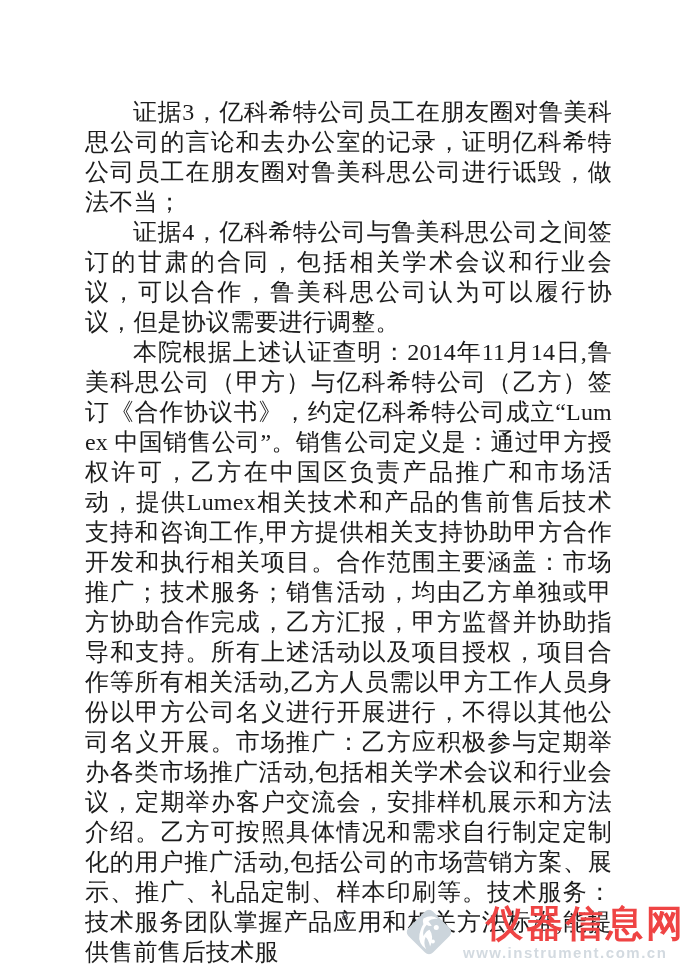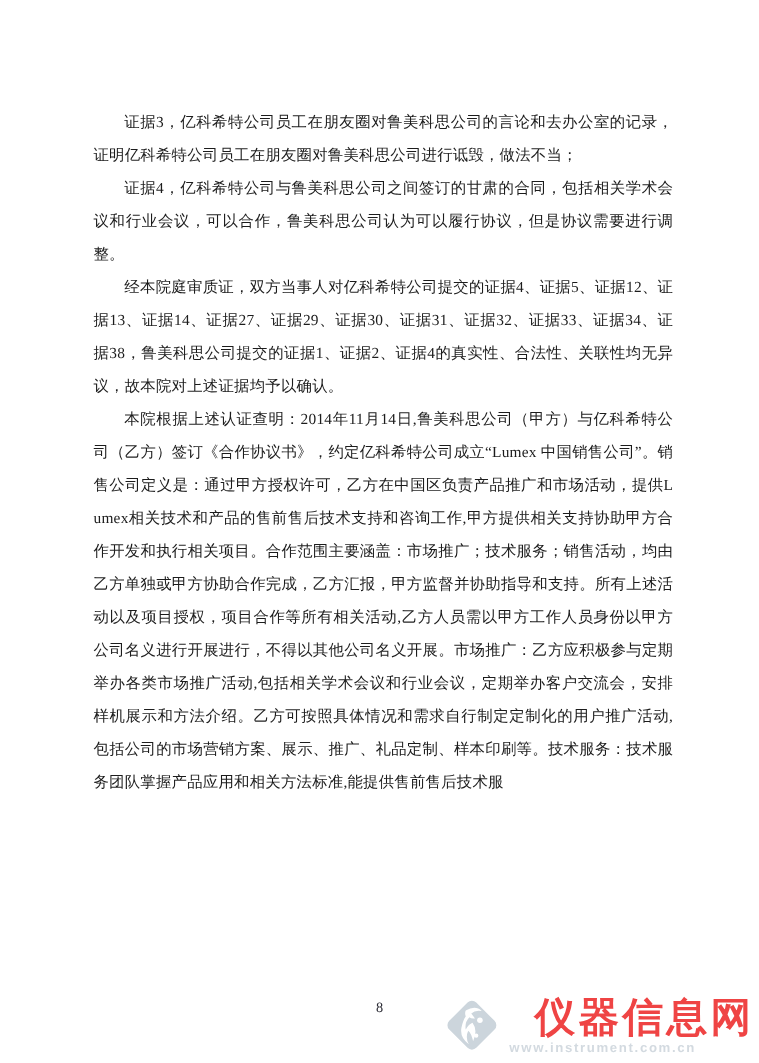--- a/index.html
+++ b/index.html
@@ -17,21 +17,21 @@
   }
   .content {
     position: absolute;
     top: 97px;
     left: 85px;
     width: 527px;
     color: #1c1c1c;
   }
   .para {
     margin: 0;
-    font-size: 14px;
+    font-size: 24px;
     line-height: 30px;
     text-align: justify;
     text-indent: 2em;
     letter-spacing: 0.2px;
     word-break: break-all;
   }
   .page-number {
     position: absolute;
     bottom: 42px;
     left: 0;
@@ -62,36 +62,35 @@
   .wm-name {
     font-family: "Liberation Sans", "DejaVu Sans", sans-serif;
     font-size: 37px;
     font-weight: bold;
     letter-spacing: 3px;
     color: #ef4444;
     margin-left: 23px;
   }
   .wm-url {
     font-family: "Liberation Sans", "DejaVu Sans", sans-serif;
-    font-size: 12px;
+    font-size: 15px;
     font-weight: bold;
     letter-spacing: 1.5px;
     margin-top: 3px;
     color: #d3dae0;
   }
 </style>
 </head>
 <body>
 
 <div class="page">
 
   <div class="content">
     <p class="para">证据3，亿科希特公司员工在朋友圈对鲁美科思公司的言论和去办公室的记录，证明亿科希特公司员工在朋友圈对鲁美科思公司进行诋毁，做法不当；</p>
     <p class="para">证据4，亿科希特公司与鲁美科思公司之间签订的甘肃的合同，包括相关学术会议和行业会议，可以合作，鲁美科思公司认为可以履行协议，但是协议需要进行调整。</p>
-    <p class="para">经本院庭审质证，双方当事人对亿科希特公司提交的证据4、证据5、证据12、证据13、证据14、证据27、证据29、证据30、证据31、证据32、证据33、证据34、证据38，鲁美科思公司提交的证据1、证据2、证据4的真实性、合法性、关联性均无异议，故本院对上述证据均予以确认。</p>
     <p class="para">本院根据上述认证查明：2014年11月14日,鲁美科思公司（甲方）与亿科希特公司（乙方）签订《合作协议书》，约定亿科希特公司成立“Lumex 中国销售公司”。销售公司定义是：通过甲方授权许可，乙方在中国区负责产品推广和市场活动，提供Lumex相关技术和产品的售前售后技术支持和咨询工作,甲方提供相关支持协助甲方合作开发和执行相关项目。合作范围主要涵盖：市场推广；技术服务；销售活动，均由乙方单独或甲方协助合作完成，乙方汇报，甲方监督并协助指导和支持。所有上述活动以及项目授权，项目合作等所有相关活动,乙方人员需以甲方工作人员身份以甲方公司名义进行开展进行，不得以其他公司名义开展。市场推广：乙方应积极参与定期举办各类市场推广活动,包括相关学术会议和行业会议，定期举办客户交流会，安排样机展示和方法介绍。乙方可按照具体情况和需求自行制定定制化的用户推广活动,包括公司的市场营销方案、展示、推广、礼品定制、样本印刷等。技术服务：技术服务团队掌握产品应用和相关方法标准,能提供售前售后技术服</p>
   </div>
 
   <div class="page-number">8</div>
 
   <div class="watermark">
     <svg class="wm-logo" width="56" height="60" viewBox="0 0 100 100" aria-hidden="true">
       <rect x="19" y="19" width="62" height="62" rx="10" fill="#ccd5dc" transform="rotate(45 50 50)"></rect>
       <path d="M40 26 q16 -9 26 1 q-11 -2 -17 4 l6 8 q-6 1 -9 -2 q-8 8 -6 20 q5 -9 11 -11 q9 12 1 30 q-3 -13 -8 -17 q-5 11 1 22 q-15 -11 -12 -27 q3 -13 7 -18 q-2 -6 0 -10z" fill="#ffffff"></path>
       <circle cx="63" cy="42" r="4.5" fill="#ffffff"></circle>

